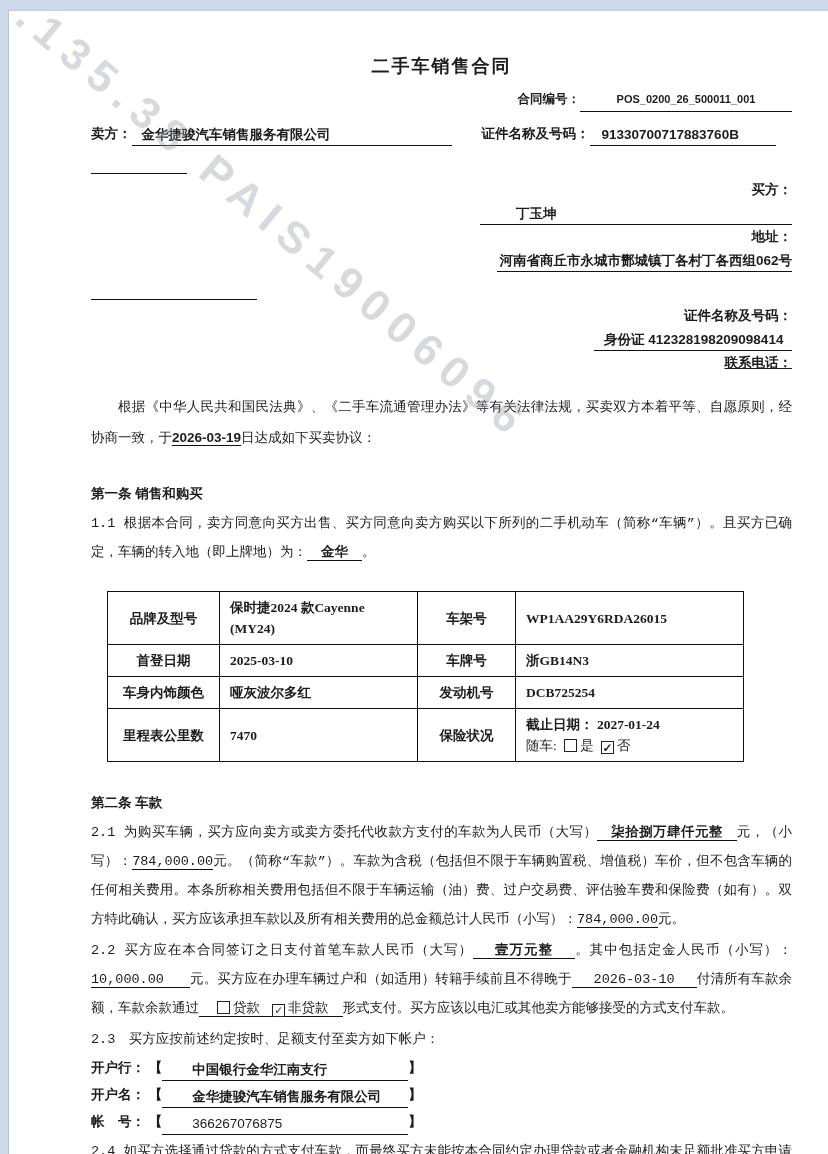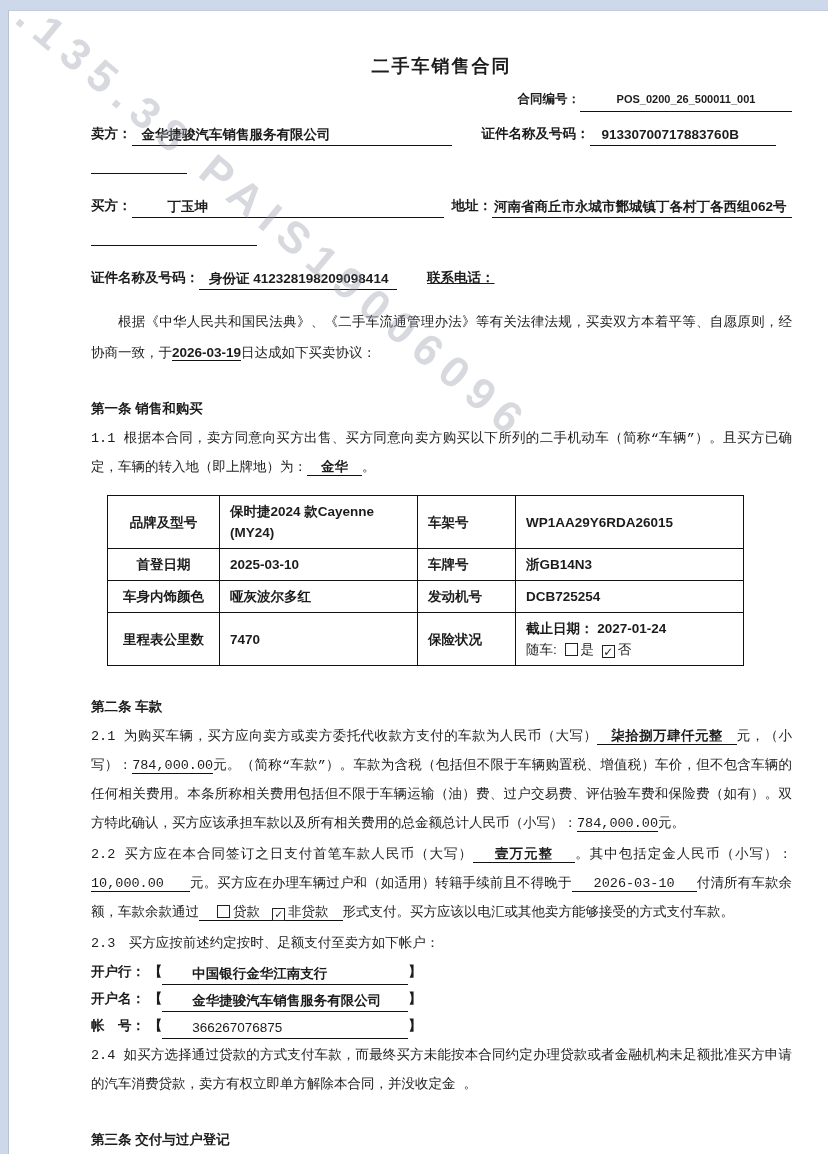--- a/index.html
+++ b/index.html
@@ -42,35 +42,35 @@
   .contract-no .ulv { display:inline-block; min-width:212px; text-align:center; font-size:11px; }
 
   .ul  { border-bottom:1.6px solid #111; }
   .fill{ font-weight:bold; }
   .pad { padding:0 14px; }
   .padw{ padding:0 22px; }
 
   .prow { display:flex; align-items:flex-end; white-space:nowrap; line-height:24px; }
   .prow .lbl { font-weight:bold; flex:0 0 auto; }
   .fld { display:inline-block; border-bottom:1.6px solid #111; font-weight:bold; height:23px; }
-  .mt10{ margin-top:10px; } .mt4{ margin-top:20px; }
+  .mt10{ margin-top:10px; } .mt4{ margin-top:4px;flex-direction:column; }
   .blankline { display:block; width:96px; height:19px; border-bottom:1.6px solid #111; margin-top:9px; }
   .blankline.w2 { width:166px; }
 
   .preamble { margin-top:16px; text-indent:2em; line-height:31px; }
   .sec-h { font-weight:bold; margin-top:28px; line-height:26px; }
   .para  { margin-top:2px;font-family:Liberation Mono, monospace; }
 
   table.veh {
-    border-collapse:collapse; margin:13px 0 0 16px;
-    font-size:13.5px; line-height:21px;
+    border-collapse:collapse; margin:24px 0 0 16px;
+    font-size:13.5px; line-height:21px;font-family:Liberation Serif, serif;
   }
   table.veh td { border:1.6px solid #111; padding:5px 10px; vertical-align:middle; }
   td.tl { font-weight:bold; text-align:center; width:112px; }
-  td.tl2{ font-weight:bold; width:98px; }
+  td.tl2{ font-weight:bold; text-align:center; width:98px; }
   td.tv { font-weight:bold; width:198px; }
   td.tv2{ font-weight:bold; width:228px; }
 
   .cbx {
     display:inline-block; width:13px; height:13px;
     border:1.6px solid #222; text-align:center;
     line-height:12px; font-size:12px; font-weight:bold;
     vertical-align:-2px; margin:0 3px 0 4px;
   }
   .bankrow { line-height:27px; white-space:nowrap; }

